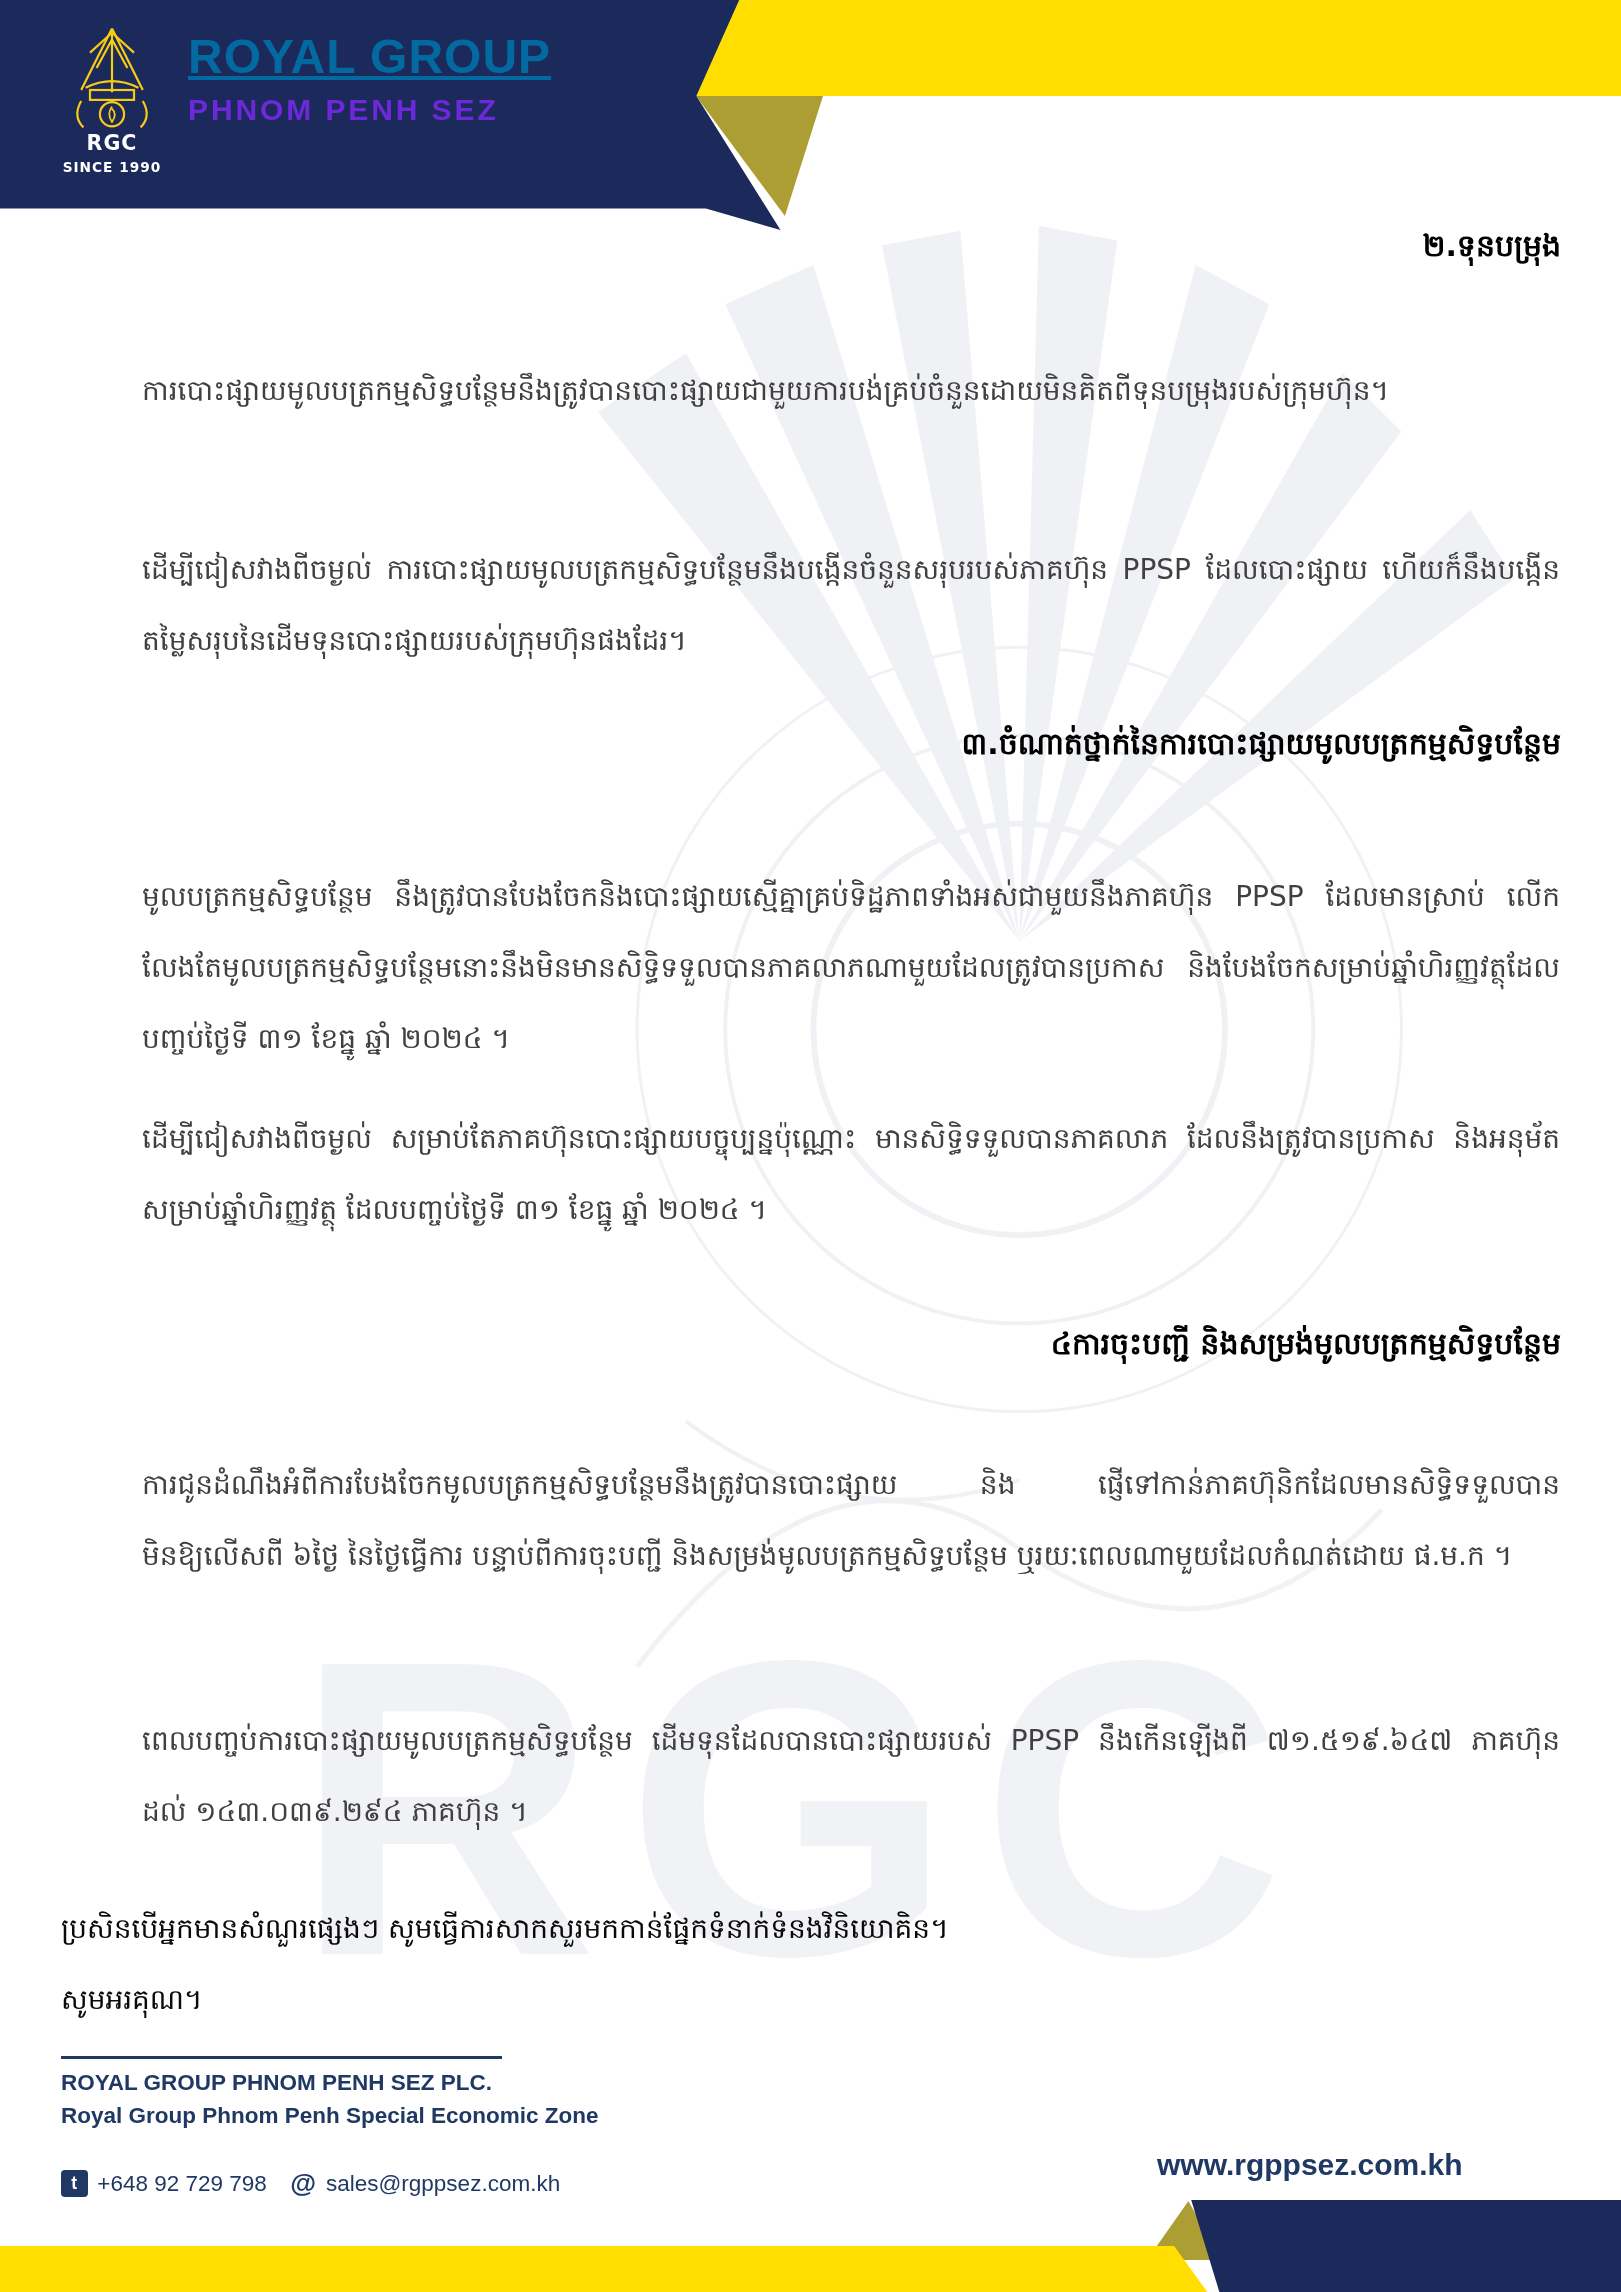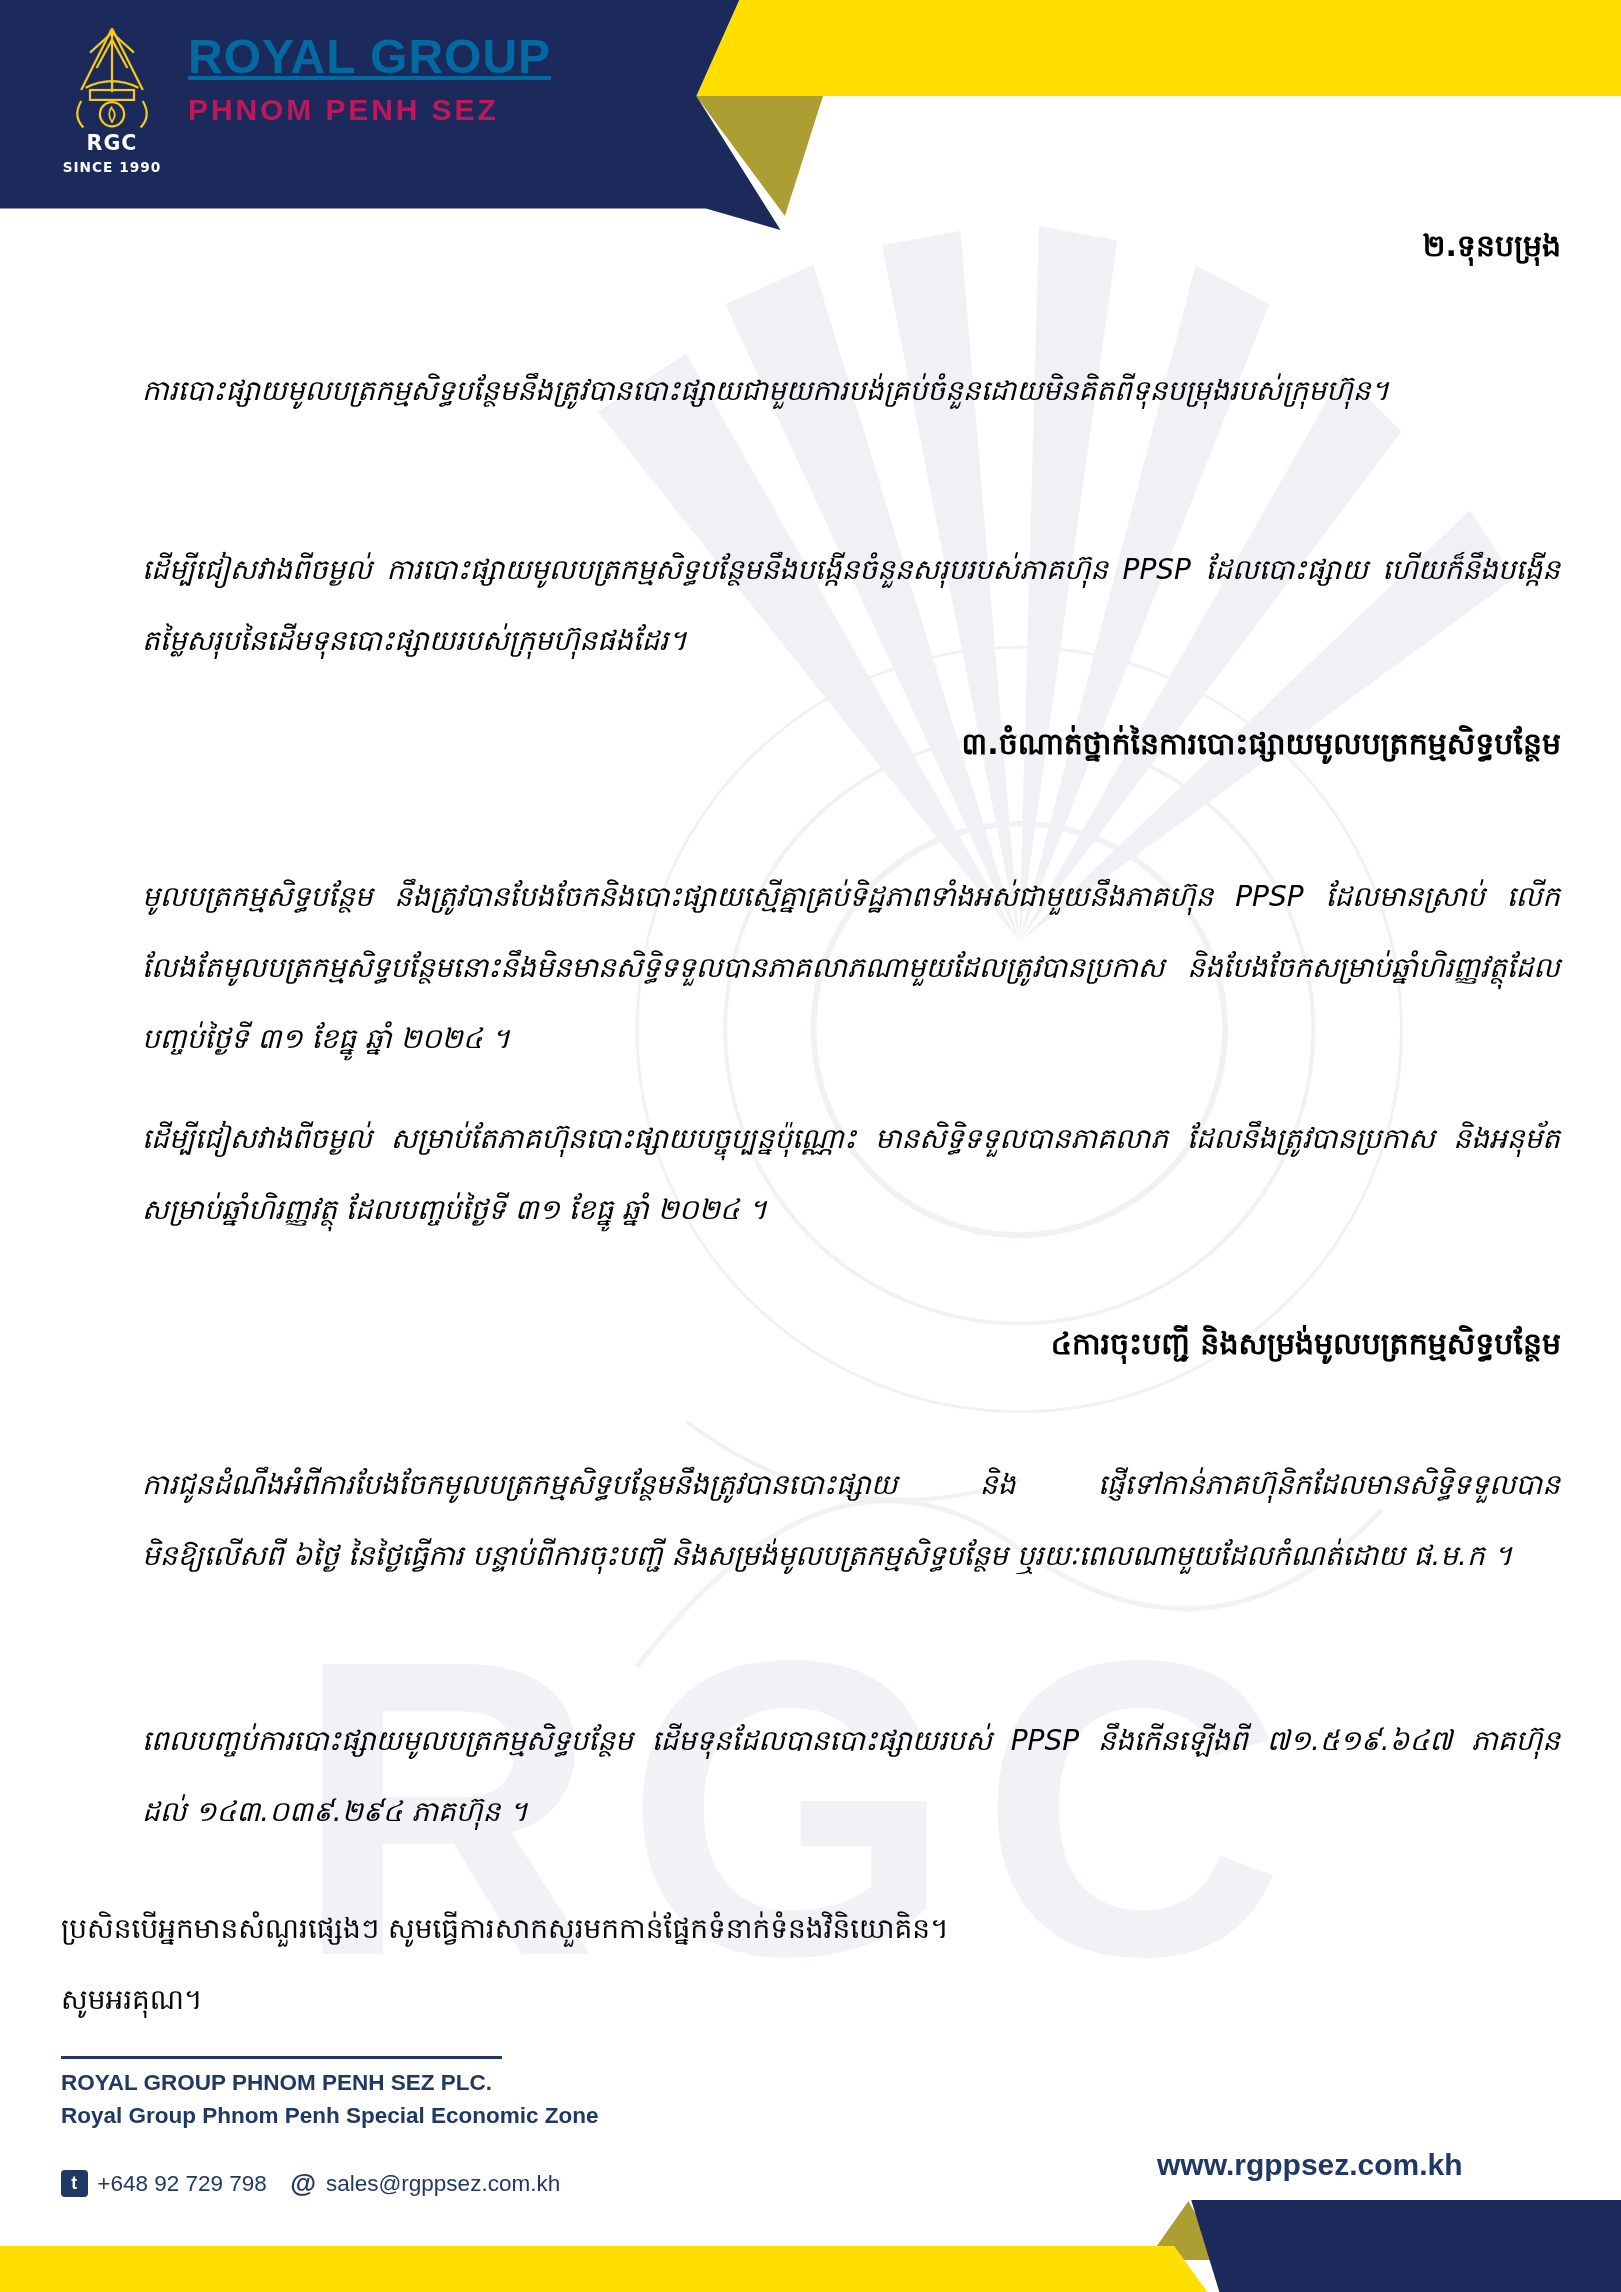--- a/index.html
+++ b/index.html
@@ -16,33 +16,33 @@
   .hdr-navy{position:absolute;left:0;top:0;width:794px;height:230px;background:#1B2A5B;
     clip-path:polygon(0 0,93.1% 0,87.7% 41.7%,98.3% 100%,88.9% 90.6%,0 90.6%);}
   .logo-emblem{position:absolute;left:57px;top:23.5px;width:110px;height:110px;}
   .logo-rgc{position:absolute;left:51px;top:131px;width:122px;text-align:center;
     color:#fff;font-weight:bold;font-size:20.6px;letter-spacing:1px;}
   .logo-since{position:absolute;left:51px;top:159px;width:122px;text-align:center;
     color:#fff;font-weight:bold;font-size:13.7px;letter-spacing:1px;}
   .brand{position:absolute;left:188px;top:29px;}
   .brand-1{font-size:48px;font-weight:800;color:#0369a1;letter-spacing:1px;
     font-family:"Liberation Sans",sans-serif;text-decoration:underline;}
-  .brand-2{font-size:30px;font-weight:800;color:#be185d;letter-spacing:2.9px;margin-top:8.8px;
+  .brand-2{font-size:30px;font-weight:800;color:#6d28d9;letter-spacing:2.9px;margin-top:8.8px;
     font-family:"Liberation Sans",sans-serif;}
   
   .wm-svg{position:absolute;left:0;top:0;z-index:1;pointer-events:none;}
   .wm-rgc{position:absolute;left:294px;top:1566px;z-index:1;pointer-events:none;
     font-family:"Liberation Sans",sans-serif;font-weight:800;font-size:421px;
     letter-spacing:27.4px;color:#1B2A5B;opacity:0.055;}
   
   .doc{position:absolute;left:0;top:0;width:1621px;height:2293px;z-index:2;}
   .sec-h{position:absolute;left:61px;width:1500px;font-weight:bold;font-size:30px;color:#000;text-align:right;}
   .sec-h .num{display:inline-block;width:81px;}
   .para{position:absolute;left:142px;width:1418px;font-size:28px;line-height:71px;
-    text-align:justify;color:#000000;font-style:italic;}
+    text-align:justify;color:#404040;}
   .close-line{position:absolute;left:61px;width:1500px;font-size:28px;color:#0a0a0a;}
   
   .ft-divider{position:absolute;left:61px;top:2056px;width:441px;height:2.9px;background:#1F3864;z-index:3;}
   .ft-line{position:absolute;left:61px;z-index:3;color:#1F3864;font-size:22.5px;
     font-family:"Liberation Sans",sans-serif;}
   .ft-bold{font-weight:bold;}
   .ft-contact{display:flex;align-items:center;gap:9.8px;}
   .ft-phone-icon{display:inline-flex;align-items:center;justify-content:center;
     width:26.5px;height:26.5px;background:#1F3864;color:#fff;font-weight:bold;
     font-size:17.6px;border-radius:3.9px;}

